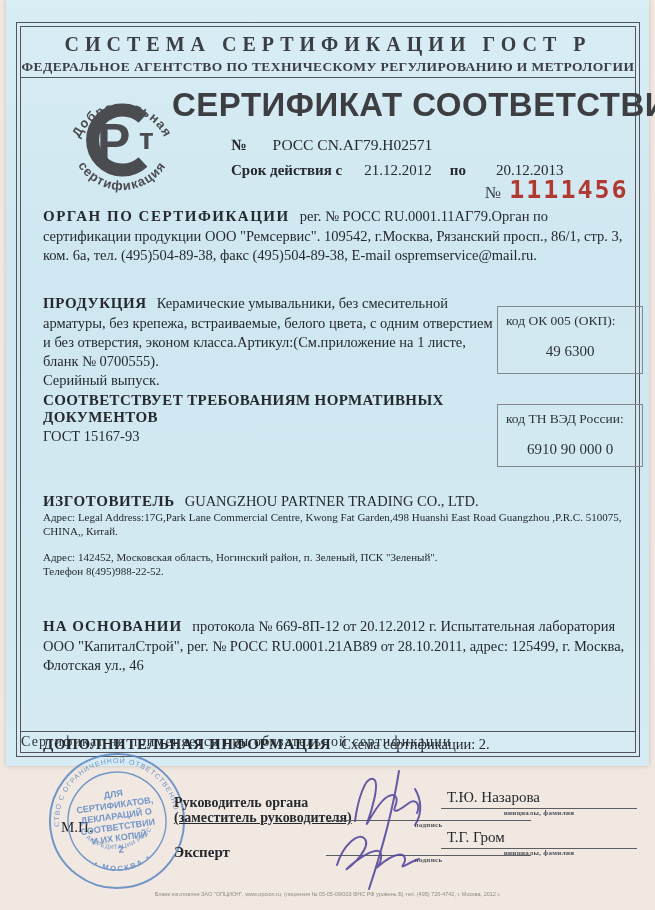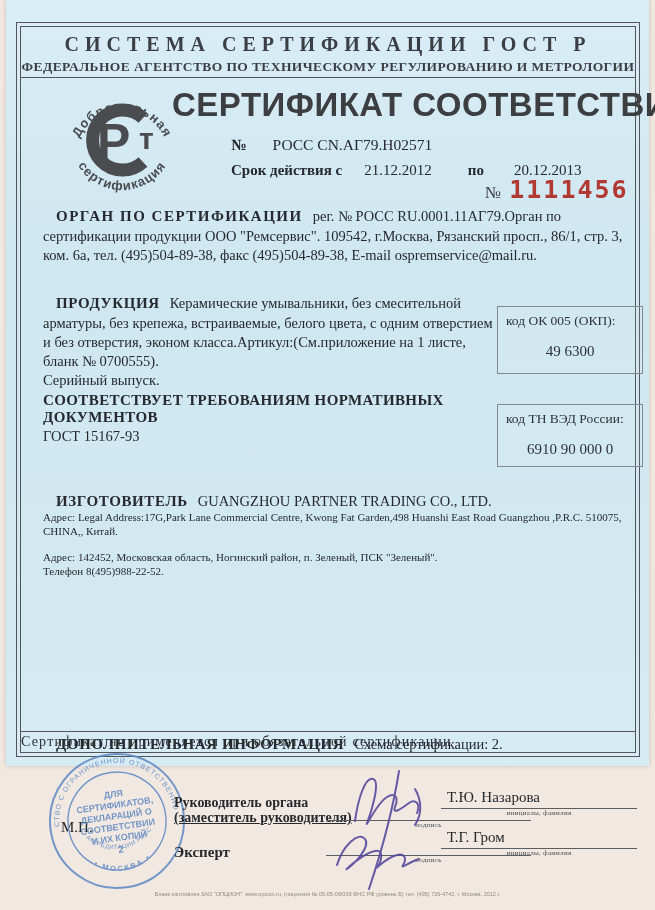--- a/index.html
+++ b/index.html
@@ -28,52 +28,52 @@
     position:absolute; top:0; left:0; right:0; height:51px;
     border-bottom:1px solid #53555a;
     text-align:center; padding-top:6px;
   }
   .hdr .h1 { font-size:20px; font-weight:bold; letter-spacing:6px; color:#3b3e44; white-space:nowrap; }
   .hdr .h2 { font-size:13.5px; font-weight:bold; letter-spacing:.4px; color:#3b3e44; margin-top:3px; white-space:nowrap; }
   .content { position:absolute; top:52px; left:0; right:0; bottom:0; font-size:14.5px; }
 
   .abs { position:absolute; }
   .lbl { font-weight:bold; font-size:15px; letter-spacing:.6px; }
-  .lbl-sp { margin-right:10px;margin-left:13px; }
+  .lbl-sp { margin-right:10px; }
   p.para { line-height:1.32; }
   .addr { font-size:11px; line-height:1.3; }
 
   .title {
     font-family:"Liberation Sans", sans-serif;
     font-weight:bold; font-size:33px; letter-spacing:.5px;
     color:#3c3e42; white-space:nowrap;
   }
   .numrow { font-size:15.5px; }
   .numrow .no { margin-right:26px; font-weight:bold; }
   .valrow { font-size:15px; }
   .valrow b { font-weight:bold; }
-  .valrow .d1 { margin-left:22px; } .valrow .po { margin-left:36px; } .valrow .d2 { margin-left:30px; }
+  .valrow .d1 { margin-left:22px; } .valrow .po { margin-left:18px; } .valrow .d2 { margin-left:30px; }
   .blankno { display:flex; align-items:baseline; }
   .blankno .sym { font-size:17px; color:#3a3d42; margin-right:8px; }
   .blankno .digits {
     font-family:"DejaVu Sans Mono", monospace; font-weight:bold;
     font-size:25px; letter-spacing:2px; color:#b23931;
   }
   .codebox {
     border:1px solid #83898e; padding:6px 8px;
     font-size:13.5px; color:#2e3238;
     background:rgba(255,255,255,0.06);
   }
   .codebox .cb-label { display:block; }
   .codebox .cb-value { display:block; text-align:center; margin-top:14px; font-size:15px; }
 
   .sigrole { font-family:"Liberation Serif", serif; font-weight:bold; font-size:14px; line-height:15px; white-space:nowrap; }
   .sigrole .u { text-decoration:underline; }
   .sigline { border-bottom:1px solid #5a5d62; }
-  .cap { font-size:7px; color:#4a4e55; text-align:center; letter-spacing:.3px; }
+  .cap { font-size:7px; color:#4a4e55; text-align:center; letter-spacing:.3px;font-weight:bold; }
   .namebox .nm { font-size:15px; padding-bottom:2px; border-bottom:1px solid #5a5d62; text-align:left; padding-left:6px; }
   .bottom-note {
     position:absolute; left:0; right:0; bottom:0; height:21px;
     border-top:1px solid #53555a;
     line-height:20px;
     font-size:14px; letter-spacing:1.2px; color:#2c3036;
   }
   .print-note {
     position:absolute; left:0; top:891px; width:655px;
     text-align:center; font-size:5.5px; color:#8f8a82;
@@ -159,20 +159,23 @@
             <span class="lbl lbl-sp">ИЗГОТОВИТЕЛЬ</span><span>GUANGZHOU PARTNER TRADING CO., LTD.</span>
           </div>
           <div class="addr">Адрес: Legal Address:17G,Park Lane Commercial Centre, Kwong Fat Garden,498 Huanshi East Road Guangzhou ,P.R.C. 510075, CHINA,, Китай.</div>
         </div>
 
         <div class="abs" style="left:22px; top:471px; width:594px;">
           <div class="addr">Адрес: 142452, Московская область, Ногинский район, п. Зеленый, ПСК "Зеленый".</div>
           <div class="addr">Телефон 8(495)988-22-52.</div>
         </div>
 
+        <p class="abs para" style="left:22px; top:538px; width:588px;">
+          <span class="lbl lbl-sp" style="letter-spacing:1px;">НА ОСНОВАНИИ</span><span>протокола № 669-8П-12 от 20.12.2012 г. Испытательная лаборатория ООО "КапиталСтрой", рег. № РОСС RU.0001.21АВ89 от 28.10.2011, адрес: 125499, г. Москва, Флотская ул., 46</span>
+        </p>
 
         <p class="abs para" style="left:22px; top:656px; width:588px;">
           <span class="lbl lbl-sp">ДОПОЛНИТЕЛЬНАЯ ИНФОРМАЦИЯ</span><span>Схема сертификации: 2.</span>
         </p>
 
         <div class="abs" style="left:40px; top:740px; font-size:15px;">М.П.</div>
 
         <svg class="abs stampwrap" style="left:24px; top:670px;" width="144" height="144" viewBox="0 0 144 144">
           <g transform="rotate(-8 72 72)">
             <circle cx="72" cy="72" r="67" fill="none" stroke="#5d87c3" stroke-width="2"></circle>

